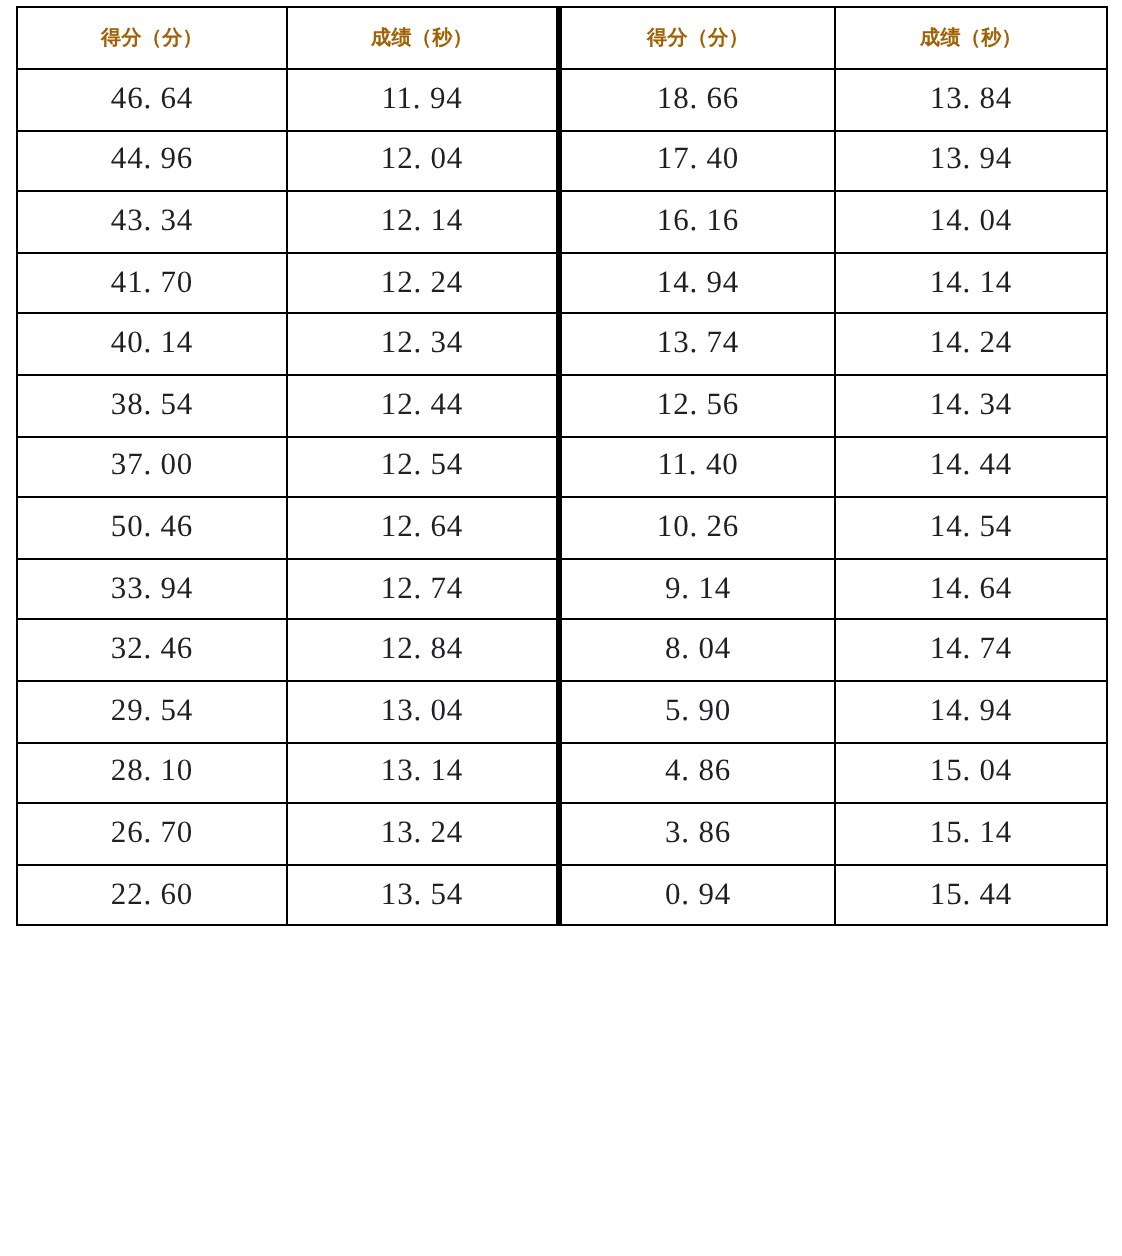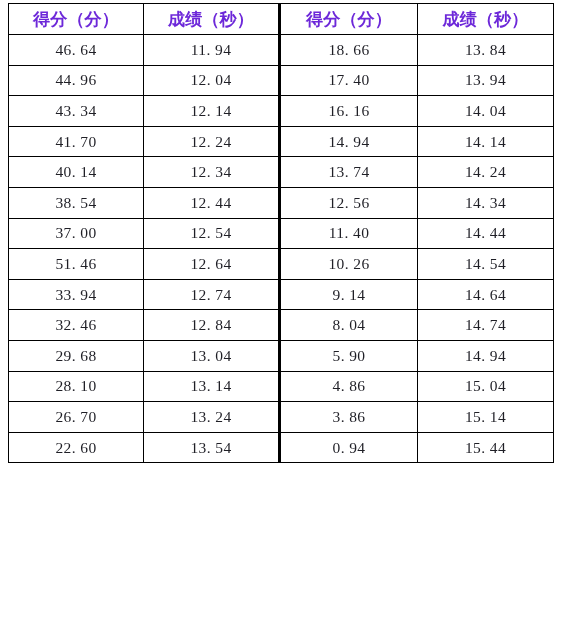--- a/index.html
+++ b/index.html
@@ -46,23 +46,23 @@
     border-bottom: 1.1px solid #000;
     border-left: 1.1px solid #000;
     border-right: 1.1px solid #000;
     white-space: nowrap;
     overflow: hidden;
   }
   table.score-table thead th {
     height: 30px;
     font-family: "Liberation Sans", "DejaVu Sans", sans-serif;
     font-weight: bold;
-    font-size: 17px;
+    font-size: 10px;
     letter-spacing: 0.2px;
-    color: #6d28d9;
+    color: #a16207;
   }
   table.score-table tbody td {
     font-family: "Liberation Serif", "DejaVu Serif", serif;
     font-weight: normal;
     font-size: 15.5px;
     letter-spacing: 0.4px;
     color: #1f1f26;
   }
   
   table.score-table th.divider-right,
@@ -141,39 +141,39 @@
           <td>12. 56</td>
           <td class="last-col">14. 34</td>
         </tr>
         <tr>
           <td class="first-col">37. 00</td>
           <td class="divider-right">12. 54</td>
           <td>11. 40</td>
           <td class="last-col">14. 44</td>
         </tr>
         <tr>
-          <td class="first-col">51. 46</td>
+          <td class="first-col">50. 46</td>
           <td class="divider-right">12. 64</td>
           <td>10. 26</td>
           <td class="last-col">14. 54</td>
         </tr>
         <tr>
           <td class="first-col">33. 94</td>
           <td class="divider-right">12. 74</td>
           <td>9. 14</td>
           <td class="last-col">14. 64</td>
         </tr>
         <tr>
           <td class="first-col">32. 46</td>
           <td class="divider-right">12. 84</td>
           <td>8. 04</td>
           <td class="last-col">14. 74</td>
         </tr>
         <tr>
-          <td class="first-col">29. 68</td>
+          <td class="first-col">29. 54</td>
           <td class="divider-right">13. 04</td>
           <td>5. 90</td>
           <td class="last-col">14. 94</td>
         </tr>
         <tr>
           <td class="first-col">28. 10</td>
           <td class="divider-right">13. 14</td>
           <td>4. 86</td>
           <td class="last-col">15. 04</td>
         </tr>

